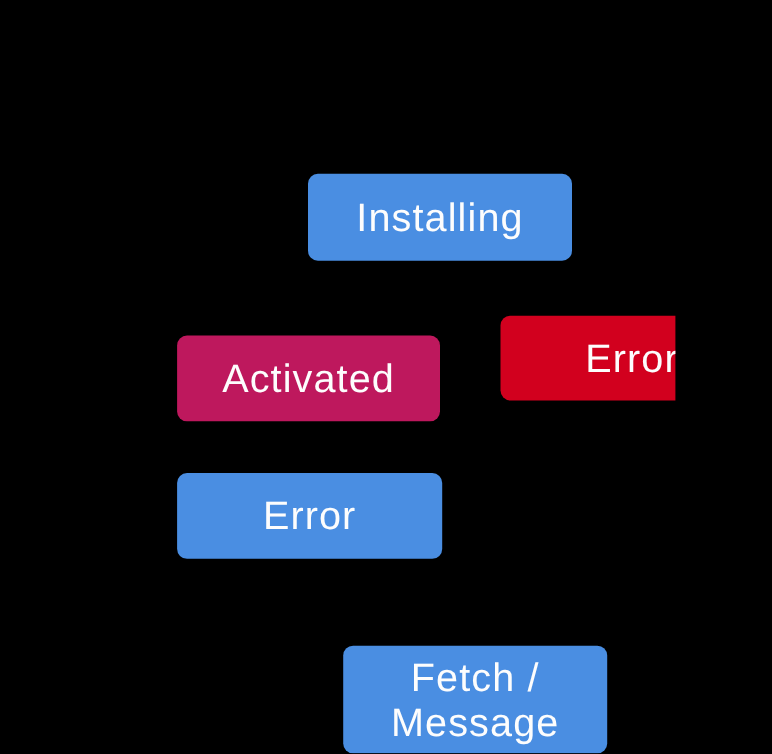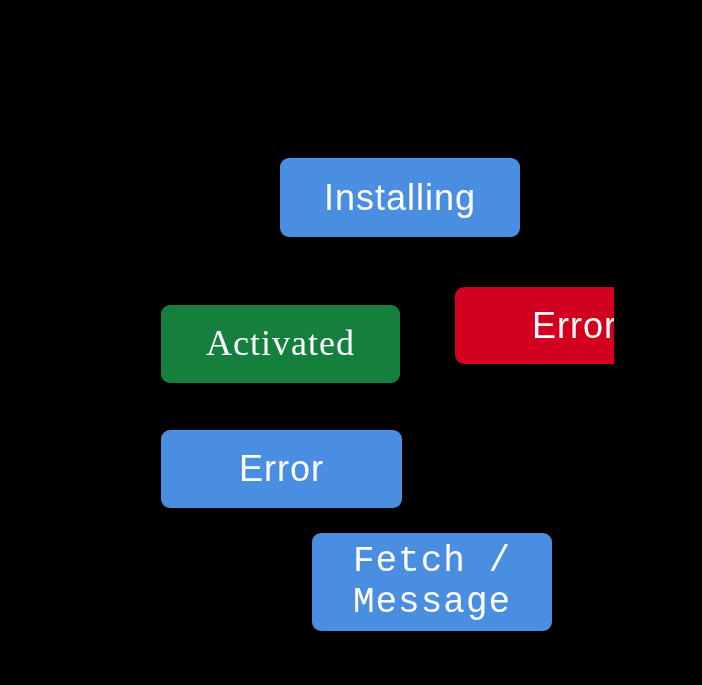--- a/index.html
+++ b/index.html
@@ -27,29 +27,29 @@
     font-weight: 300;
     letter-spacing: 1px;
     line-height: 1.15;
     white-space: pre-line;
   }
   .pos-installing    { left: 280px; top: 158px; width: 240px; height: 79px; }
   .pos-activated     { left: 161px; top: 305px; width: 239px; height: 78px; }
   .pos-error         { left: 455px; top: 287px; width: 239px; height: 77px; }
   .pos-idle          { left: 161px; top: 430px; width: 241px; height: 78px; }
   .pos-terminated    { left:  10px; top: 560px; width: 242px; height: 78px; }
-  .pos-fetch-message { left: 312px; top: 533px; width: 240px; height: 98px; font-family: Liberation Mono, monospace; }
+  .pos-fetch-message { left: 312px; top: 587px; width: 240px; height: 98px; }
 </style>
 </head>
 <body>
 
 <div class="stage">
   <div class="node pos-installing" style="background-color: rgb(74, 142, 226);">Installing</div>
 
-  <div class="node pos-activated" style="background-color: #15803d; font-family: Liberation Serif, serif;">Activated</div>
+  <div class="node pos-activated" style="background-color: #be185d;">Activated</div>
 
   <div class="node pos-error" style="background-color: rgb(210, 0, 30);">Error</div>
 
   <div class="node pos-idle" style="background-color: rgb(74, 142, 226);">Error</div>
 
 
   <div class="node pos-fetch-message" style="background-color: rgb(74, 142, 226);">Fetch /
 Message</div>
 </div>
 

